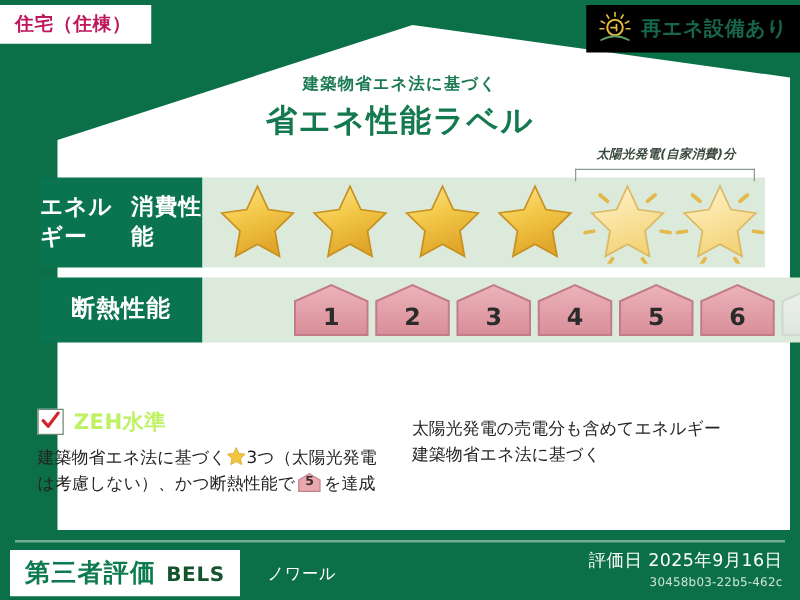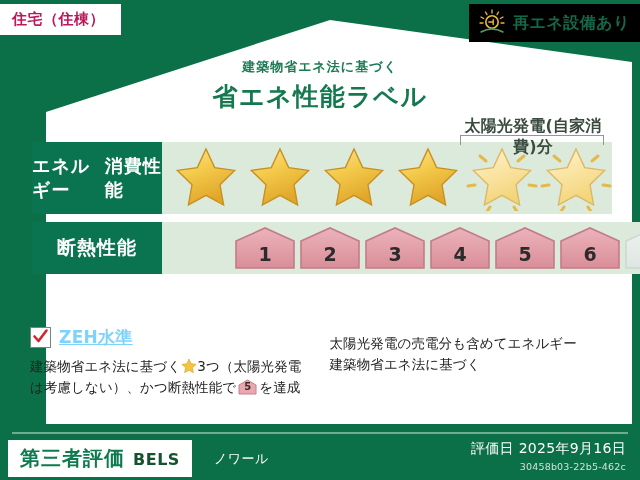--- a/index.html
+++ b/index.html
@@ -57,23 +57,24 @@
   }
 
   
   .stars{display:flex;align-items:center;gap:2px;padding-left:8px;}
   .star-cell{width:72px;height:66px;position:relative;}
 
   
   .solar-note{
     position:absolute;right:6px;top:-26px;
     width:146px;text-align:center;
-    font-size:16px;color:#3a4a3f;font-weight:bold;
+    font-size:10px;color:#3a4a3f;font-weight:bold;
     letter-spacing:.2px;
     z-index:7;
+    font-style:italic;
   }
   .solar-bracket{
     position:absolute;right:8px;top:-7px;width:142px;height:9px;
     border:1px solid #8d9a8d;border-bottom:none;
     z-index:7;
   }
 
   
   .houses{display:flex;align-items:center;gap:3px;padding-left:72px;}
   .house-cell{width:62px;height:44px;position:relative;}
@@ -85,21 +86,21 @@
 
   
   .claims{position:absolute;left:30px;top:326px;width:585px;display:flex;gap:14px;z-index:5;}
   .claim{width:290px;}
   .claim-head{display:flex;align-items:center;gap:8px;}
   .chk{
     width:19px;height:19px;border:1.5px solid #6f8a78;background:#fff;
     position:relative;flex:none;
   }
   .chk svg{position:absolute;left:1px;top:0px;}
-  .claim-title{font-size:17px;font-weight:bold;color:#7dd3fc;letter-spacing:.3px;text-decoration:underline;}
+  .claim-title{font-size:17px;font-weight:bold;color:#bef264;letter-spacing:.3px;}
   .claim-body{
     margin-top:7px;font-size:13.5px;color:#232323;line-height:1.55;letter-spacing:.1px;
   }
   .inline-star{display:inline-block;vertical-align:-3px;width:16px;height:16px;}
   .inline-badge{
     display:inline-block;vertical-align:-3px;
     width:19px;height:16px;position:relative;margin:0 2px;
   }
   .inline-badge .n{
     position:absolute;left:0;right:0;bottom:0px;text-align:center;

